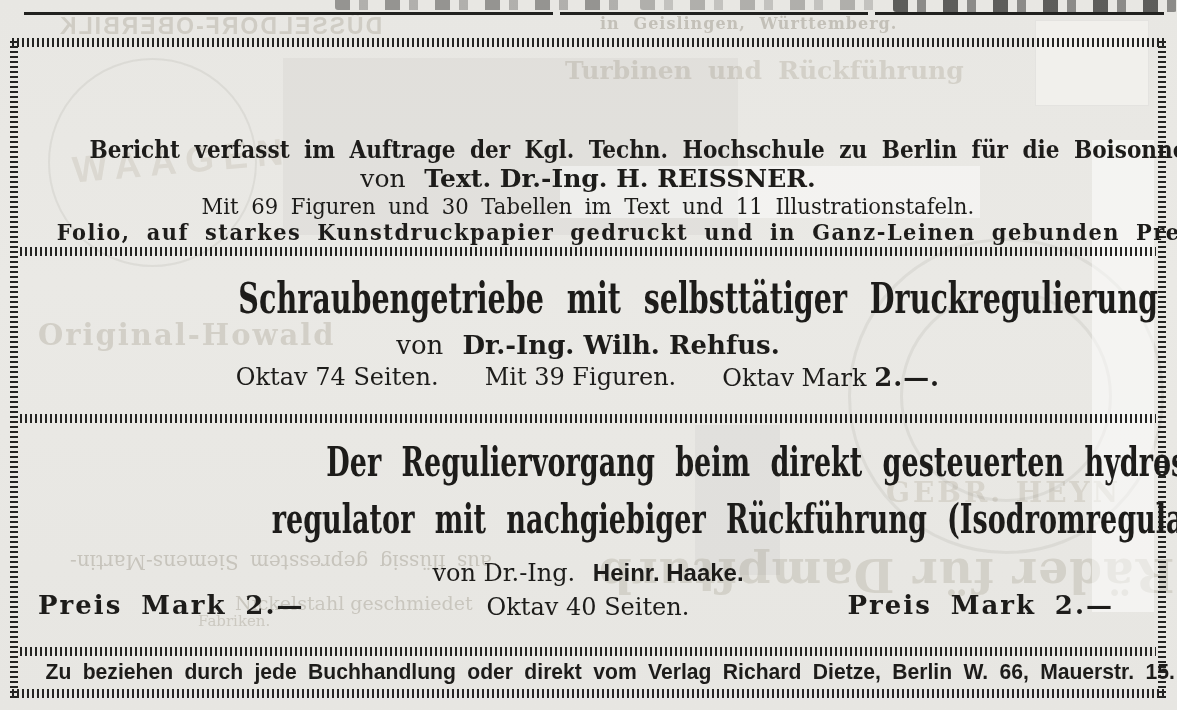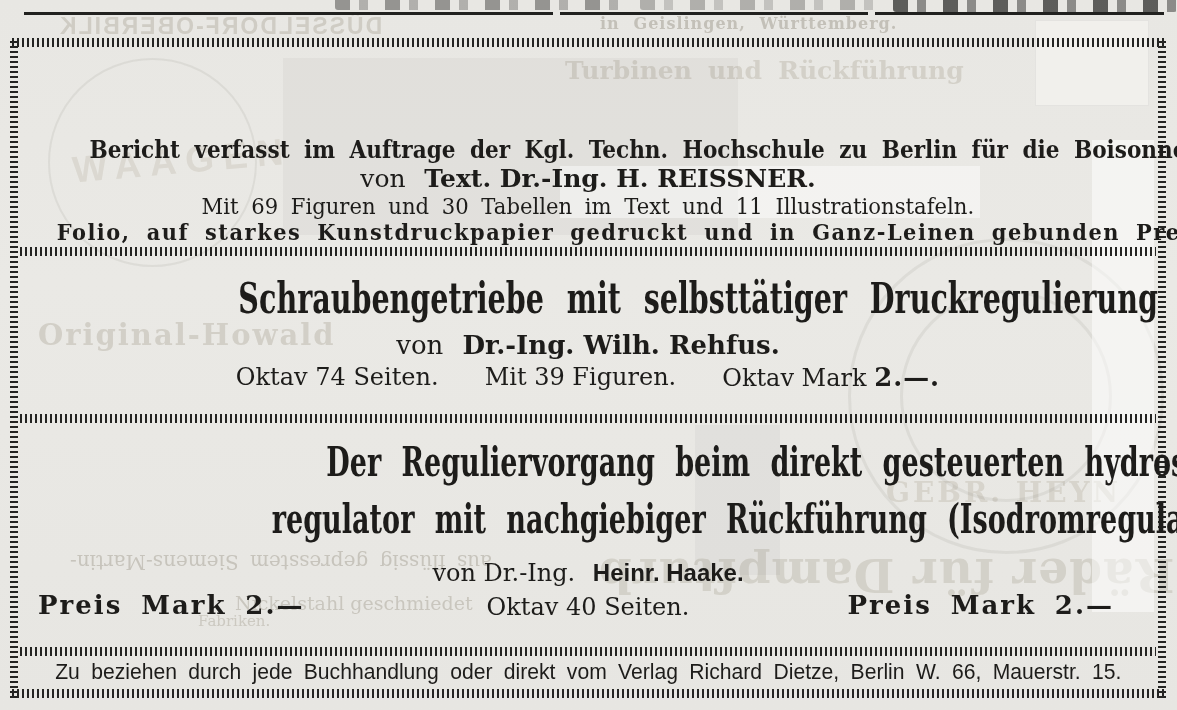--- a/index.html
+++ b/index.html
@@ -68,21 +68,21 @@
   .specs-row{display:inline-flex; gap:46px; white-space:nowrap;align-items:center;}
   .s3-t1{top:400px; font-size:41px; font-weight:bold;}
   .s3-t1 .cx{transform:scaleX(.66); word-spacing:.4em;}
   .s3-t2{top:457px; font-size:41px; font-weight:bold;}
   .s3-t2 .cx{transform:scaleX(.66); word-spacing:.4em;}
   .s3-by{top:521px; font-size:24px;}
   .price-bold{font-weight:bold; letter-spacing:2px; word-spacing:.3em; font-size:26px; white-space:nowrap;}
   .pl{position:absolute; left:28px; top:552px;}
   .pr{position:absolute; right:52px; top:552px;}
   .pc{position:absolute; left:50%; transform:translateX(-50%); top:555px; font-size:24px;}
-  .footer-line{top:621px; font-family:"Liberation Sans","DejaVu Sans",sans-serif; font-weight:normal; font-size:22px;}
+  .footer-line{top:621px; font-family:"Liberation Sans","DejaVu Sans",sans-serif; font-weight:bold; font-size:22px;}
   .footer-line .cx{transform:scaleX(.96); word-spacing:.26em;}
   .von{font-weight:normal; margin-right:10px;}
   .sans-bold{font-family:"Liberation Sans","DejaVu Sans",sans-serif; font-weight:bold;}
   .big-num{font-size:1.08em; letter-spacing:1px;}
 </style>
 </head>
 <body>
 
 <div id="canvas">
 

